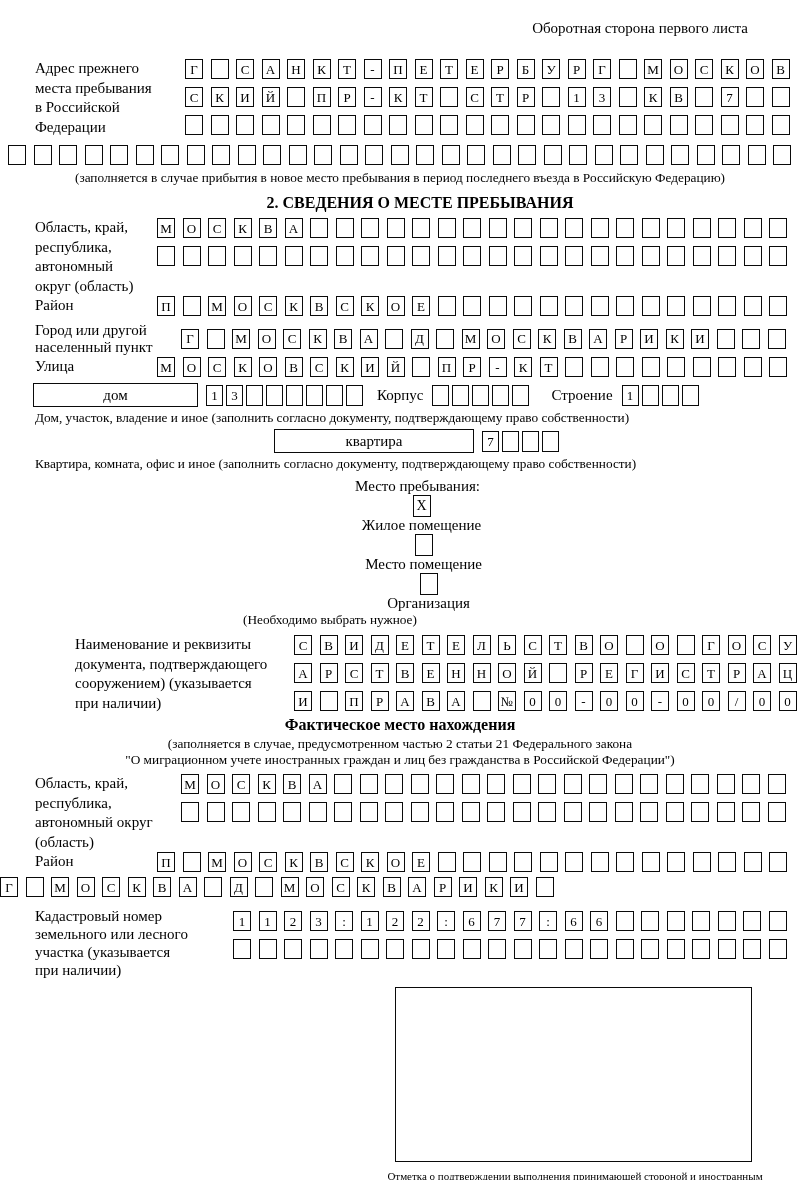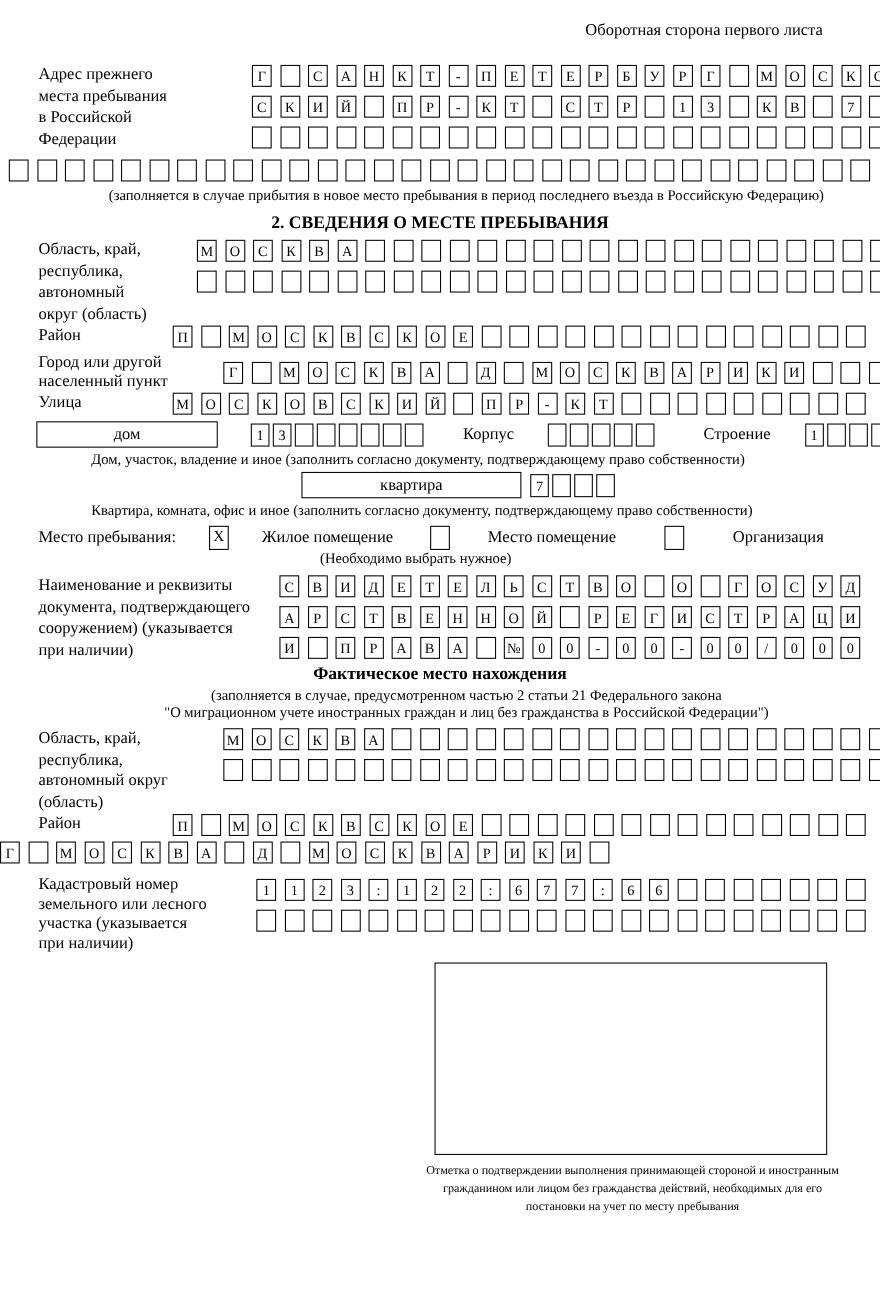--- a/index.html
+++ b/index.html
@@ -2,21 +2,21 @@
 <html><head>
 <meta charset="utf-8">
 <style>
   html,body{margin:0;padding:0;background:#fff;}
   body{
     width:800px;height:1180px;position:relative;color:#000;
     font-family:"Liberation Serif","DejaVu Serif",serif;font-size:15px;
     overflow:hidden;
   }
   .hdr{margin-top:20px;margin-right:52px;text-align:right;font-size:15px;}
-  .note{font-size:13.3px;line-height:16px;padding-left:48px;}
+  .note{font-size:13.3px;line-height:16px;}
   .note.center{text-align:center;}
   .title{font-weight:bold;font-size:16px;text-align:center;line-height:19px;}
   .frow{display:flex;align-items:flex-start;}
   .frow.vcenter{align-items:center;}
   .lbl{padding-left:35px;line-height:19.5px;box-sizing:border-box;flex:none;}
   .lbl.tight{line-height:16.5px;}
   .rows{display:flex;flex-direction:column;gap:8px;}
   .boxes{display:flex;gap:7.5px;}
   .box{
     box-sizing:border-box;flex:none;width:18px;height:20px;border:1.6px solid #0a0a0a;
@@ -32,22 +32,22 @@
   .cbx{
     box-sizing:border-box;flex:none;width:18px;height:22px;border:1.6px solid #0a0a0a;
     display:flex;align-items:center;justify-content:center;font-size:14px;
   }
   .stamp{
     box-sizing:border-box;border:1.8px solid #0a0a0a;background:#fff;
     width:357px;height:175px;margin:8px 0 0 395px;
   }
   .caption{width:386px;margin:6px 0 0 382px;text-align:center;font-size:11px;line-height:16.5px;}
   .mt2{margin-top:2px;}.mt3{margin-top:3px;}.mt4{margin-top:4px;}.mt5{margin-top:5px;}
-  .mt6{margin-top:6px;gap:22px;}.mt7{margin-top:7px;}.mt8{margin-top:8px;}.mt10{margin-top:10px;}
-  .mt22{margin-top:22px;gap:44px;}
+  .mt6{margin-top:6px;}.mt7{margin-top:7px;margin-left:40px;}.mt8{margin-top:8px;}.mt10{margin-top:10px;}
+  .mt22{margin-top:22px;}
 </style>
 </head>
 <body>
 
 <div class="hdr">Оборотная сторона первого листа</div>
 
 <div class="frow mt22">
   <div class="lbl" style="width:185px;">
       <div>Адрес прежнего</div>
       <div>места пребывания</div>
@@ -366,21 +366,21 @@
   <div class="wordbox" style="width:200px;">квартира</div>
   <div class="boxes small" style="margin-left:8px;">
       <span class="box">7</span>
       <span class="box"></span>
       <span class="box"></span>
       <span class="box"></span>
     </div>
 </div>
 <div class="note mt3" style="margin-left:35px;">Квартира, комната, офис и иное (заполнить согласно документу, подтверждающему право собственности)</div>
 
-<div class="frow vcenter mt6" style="margin-left:35px;">
+<div class="frow vcenter mt6" style="margin-left:35px;flex-direction:column;">
   <div>Место пребывания:</div>
   <div class="cbx" style="margin-left:8px;">X</div>
   <div style="margin-left:8px;">Жилое помещение</div>
   <div class="cbx" style="margin-left:12px;"></div>
   <div style="margin-left:12px;">Место помещение</div>
   <div class="cbx" style="margin-left:22px;"></div>
   <div style="margin-left:22px;">Организация</div>
 </div>
 <div class="note" style="margin-left:243px;">(Необходимо выбрать нужное)</div>
 

